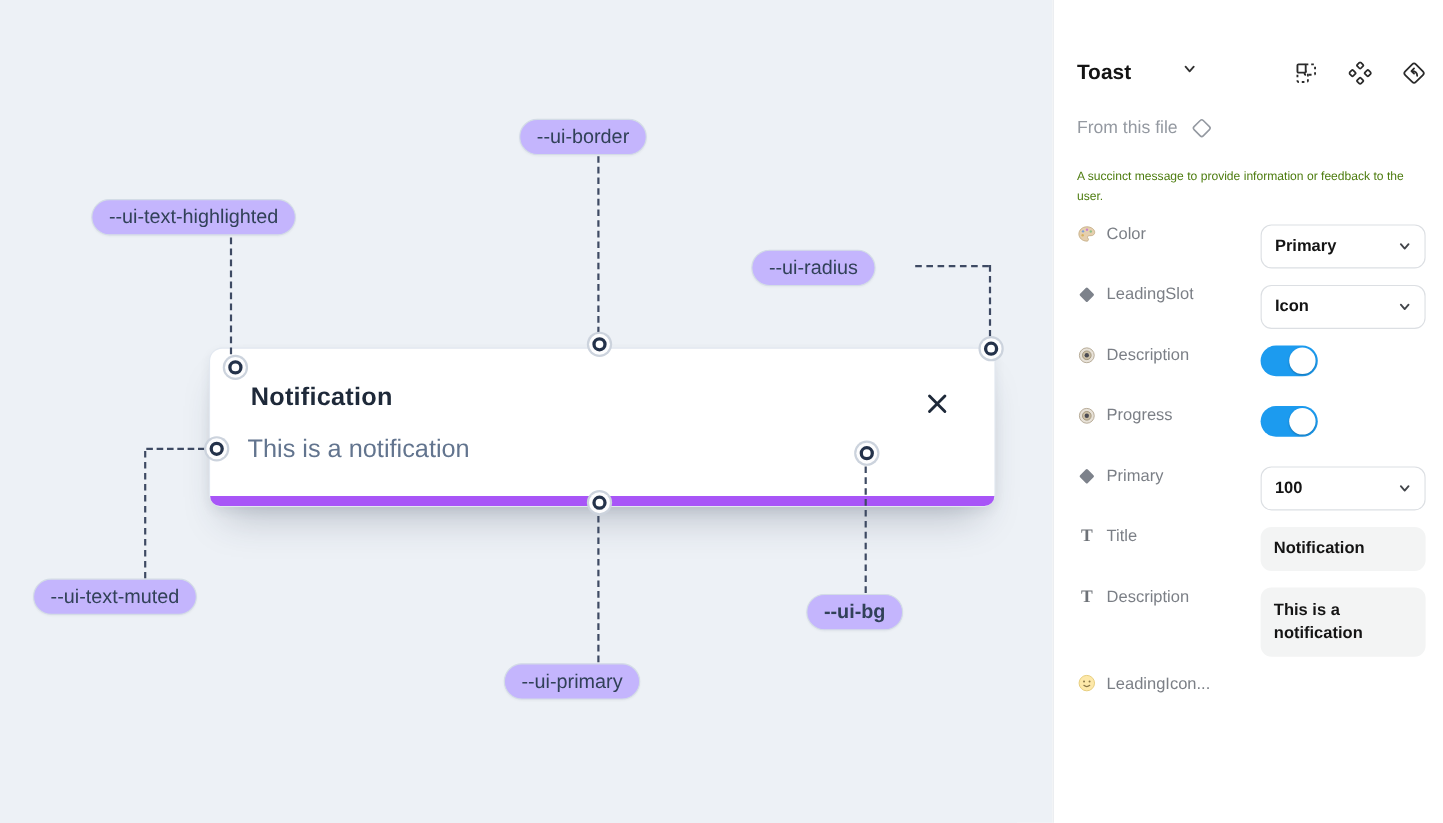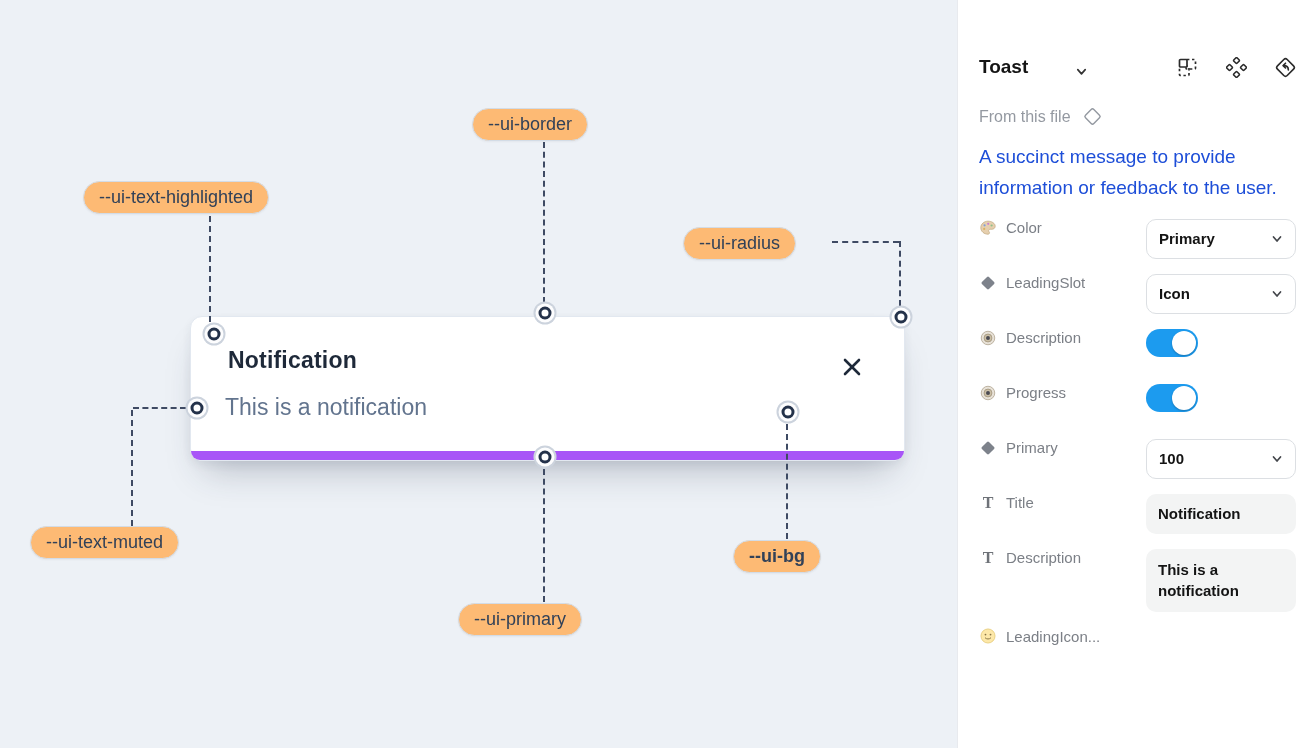--- a/index.html
+++ b/index.html
@@ -16,21 +16,21 @@
   .toast-title { position:absolute; left:37px; top:30px; font-size:23px; font-weight:700;
     color:#1e2939; letter-spacing:.2px; }
   .toast-desc { position:absolute; left:34px; top:77px; font-size:23px; font-weight:400;
     color:#62748e; }
   .toast-close { position:absolute; right:40px; top:38px; width:24px; height:24px;
     cursor:pointer; color:#1e2939; }
   .toast-bar { position:absolute; left:0; right:0; bottom:0; height:9px;
     border-radius:0 0 11px 11px; }
 
   .pill { position:absolute; height:33px; line-height:31px; padding:0 15px;
-    background:#fdba74; border:1px solid #d3dce6; border-radius:17px;
+    background:#c4b5fd; border:1px solid #d3dce6; border-radius:17px;
     color:#314158; font-size:18px; font-weight:500; white-space:nowrap;
     box-shadow:0 1px 2px rgba(30,41,59,.05); }
   .p-border      { left:472px; top:108px; }
   .p-highlighted { left:83px;  top:181px; }
   .p-radius      { left:683px; top:227px; }
   .p-muted       { left:30px;  top:526px; }
   .p-primary     { left:458px; top:603px; }
   .p-bg          { left:733px; top:540px;font-weight:bold; }
 
   .dash-v { position:absolute; width:0; border-left:2px dashed #3e4a63; }
@@ -46,31 +46,31 @@
 
   .dot { position:absolute; width:13px; height:13px; background:#fff;
     border:3px solid #24324a; border-radius:50%;
     box-shadow:0 0 0 3px rgba(255,255,255,.95), 0 0 0 5px #ccd3dd;
     transform:translate(-50%,-50%); cursor:grab; }
 
   
   .panel { position:absolute; left:957px; top:0; width:355px; height:748px;
     background:#ffffff; border-left:1px solid #e8eaee; padding:56px 16px 0 21px; }
 
-  .panel-header { display:flex; align-items:flex-end;gap:37px; }
+  .panel-header { display:flex; align-items:flex-start;gap:37px; }
   .panel-title { font-size:19px; font-weight:700; color:#141414; }
   .panel-title-chevron { margin-left:10px; display:flex; color:#333; cursor:pointer; }
   .panel-header-icons { margin-left:auto; display:flex; gap:28px; align-items:center; }
   .ph-icon { width:21px; height:21px; color:#2b2b2b; cursor:pointer; }
 
   .from-file { margin-top:29px; display:flex; align-items:center; gap:12px;
     color:#9499a1; font-size:16px; }
 
-  .panel-desc { margin-top:16px; width:322px; font-size:19px; line-height:1.62;
-    color:#1d4ed8; }
+  .panel-desc { margin-top:27px; width:322px; font-size:11px; line-height:1.62;
+    color:#4d7c0f; }
 
   .props { margin-top:14px; }
   .prop-row { display:flex; align-items:flex-start; justify-content:space-between;
     min-height:40px; margin-top:15px; }
   .prop-label { display:flex; align-items:center; gap:9px; color:#7b7f86;
     font-size:15px; white-space:nowrap; overflow:hidden; }
   .prop-label .row-icon { width:18px; height:18px; flex:0 0 18px; display:flex;
     align-items:center; justify-content:center; }
   .t-icon { font-family:"Liberation Serif","DejaVu Serif",serif; font-weight:700;
     font-size:16px; color:#6e7278; }

